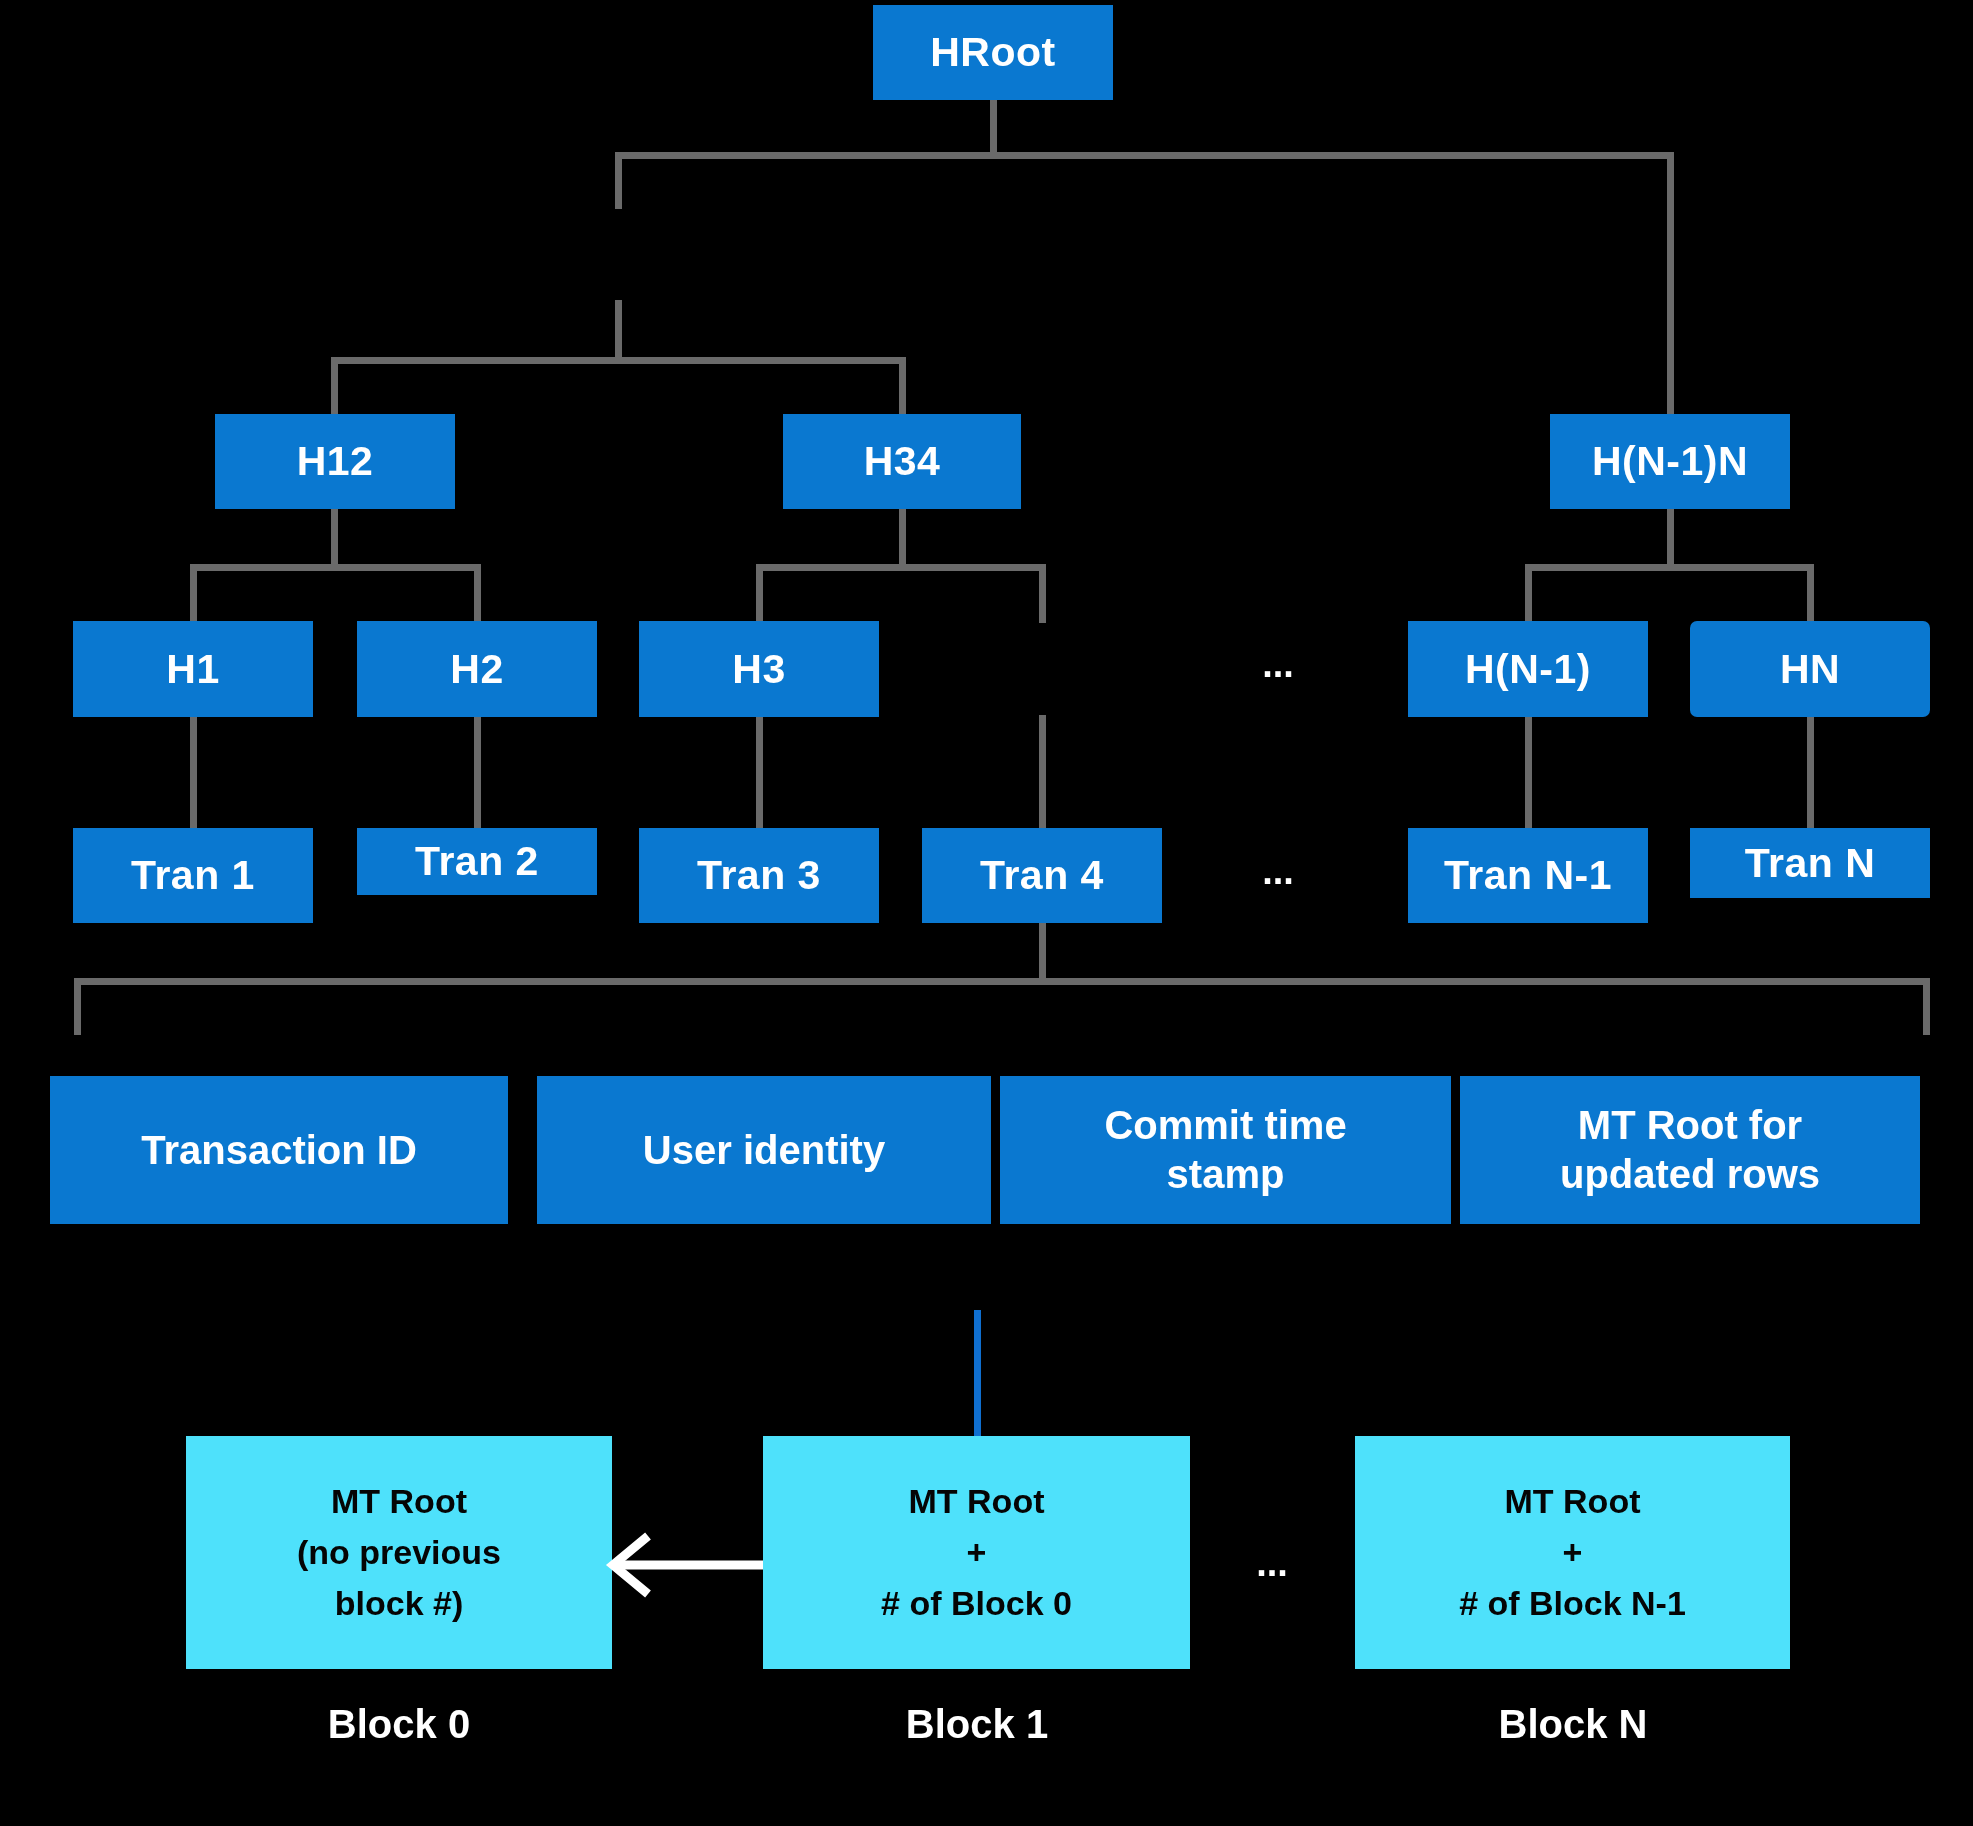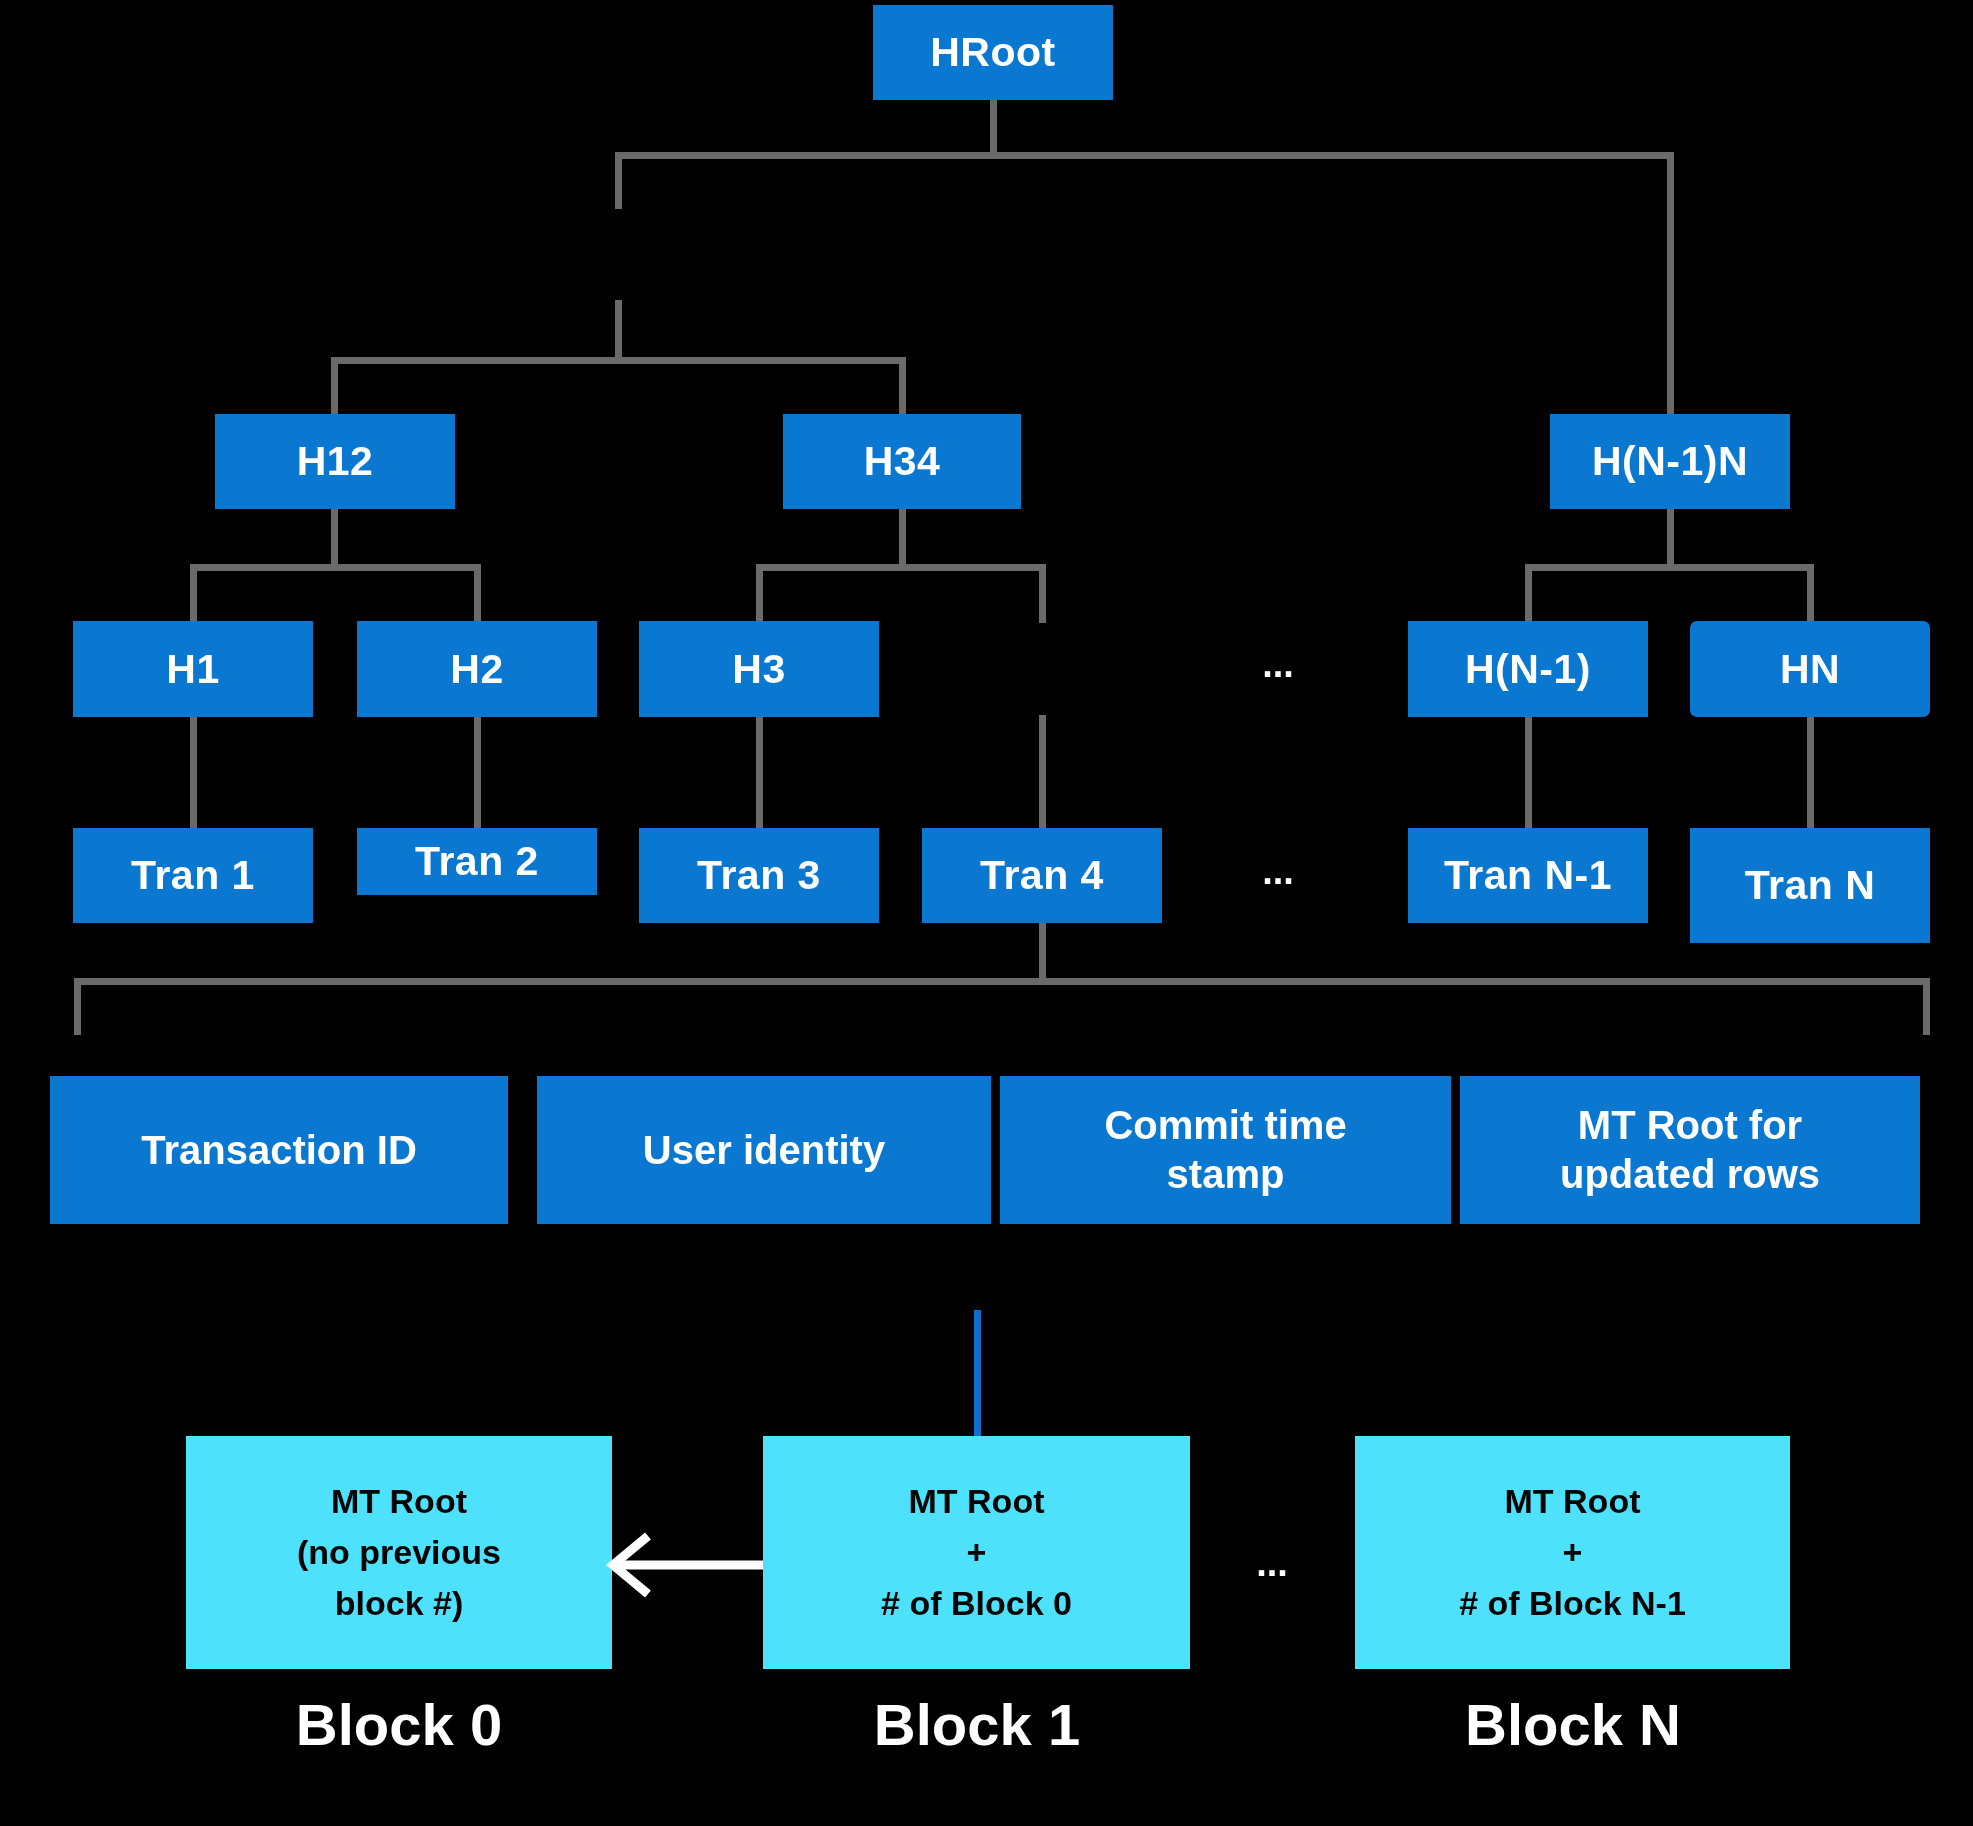--- a/index.html
+++ b/index.html
@@ -75,21 +75,21 @@
     text-align: center;
     white-space: pre-line;
   }
   .block-label {
     position: absolute;
     top: 1692px;
     height: 64px;
     width: 400px;
     color: #ffffff;
     font-weight: 700;
-    font-size: 58px;
+    font-size: 40px;
     display: flex;
     align-items: center;
     justify-content: center;
     text-align: center;
   }
   .blue-link {
     position: absolute;
     background: var(--link_blue, #0f6fd0);
   }
   .arrow-svg {
@@ -156,21 +156,21 @@
   <div class="dots" style="left:1238px;top:634px;width:80px;height:60px;">...</div>
   <div class="node" style="left:1408px;top:621px; width:240px; height:96px;">H(N-1)</div>
   <div class="node" style="left:1690px;top:621px; width:240px; height:96px;border-radius:7px;">HN</div>
 
   <div class="node" style="left:73px;  top:828px; width:240px; height:95px;">Tran 1</div>
   <div class="node" style="left:357px; top:828px; width:240px; height:67px;">Tran 2</div>
   <div class="node" style="left:639px; top:828px; width:240px; height:95px;">Tran 3</div>
   <div class="node" style="left:922px; top:828px; width:240px; height:95px;">Tran 4</div>
   <div class="dots" style="left:1238px;top:841px;width:80px;height:60px;">...</div>
   <div class="node" style="left:1408px;top:828px; width:240px; height:95px;">Tran N-1</div>
-  <div class="node" style="left:1690px;top:828px; width:240px; height:115px;">Tran N</div>
+  <div class="node" style="left:1690px;top:828px; width:240px; height:70px;">Tran N</div>
 
   <div class="field" style="left:50px;   width:458px;">Transaction ID</div>
   <div class="field" style="left:537px;  width:454px;">User identity</div>
   <div class="field" style="left:1000px; width:451px;">Commit time
 stamp</div>
   <div class="field" style="left:1460px; width:460px;">MT Root for
 updated rows</div>
 
   <div class="blue-link" style="left:974px; top:1310px; width:7px; height:126px;"></div>
 

